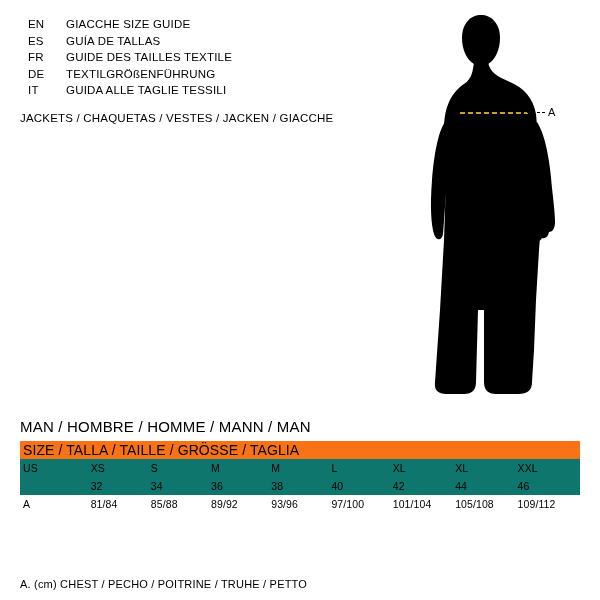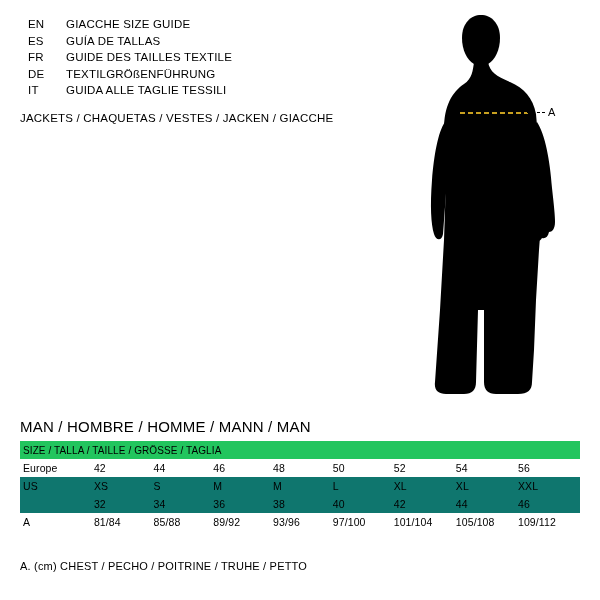--- a/index.html
+++ b/index.html
@@ -101,42 +101,42 @@
     border-collapse: collapse;
     font-size: 10.5px;
     letter-spacing: 0.1px;
   }
   table.size-table td {
     padding: 0;
     height: 18px;
     vertical-align: middle;
   }
   .row-header td {
-    background: #22c55e;
-    font-size: 10px;
+    background: #f97316;
+    font-size: 14px;
     height: 17px;
   }
   .row-shade td {
     background: #0f766e;
   }
   .row-plain td {
     background: #ffffff;
   }
   .c-label {
     width: 80px;
     padding-left: 3px !important;
   }
   .c-val {
     width: 68px;
     text-align: left;
   }
   .footnote {
     position: absolute;
     left: 20px;
-    top: 560px;
+    top: 578px;
     font-size: 11px;
     letter-spacing: 0.2px;
     white-space: nowrap;
   }
 </style>
 </head>
 <body>
 
 <div class="page">
 
@@ -194,31 +194,20 @@
   </div>
   <div class="callout-dashes"></div>
   <div class="callout-label">A</div>
 
   <div class="table-title">MAN / HOMBRE / HOMME / MANN / MAN</div>
 
   <table class="size-table">
     <tbody>
       <tr class="row-header">
         <td colspan="9" class="c-label">SIZE / TALLA / TAILLE / GRÖSSE / TAGLIA</td>
-      </tr>
-      <tr class="row-plain">
-        <td class="c-label">Europe</td>
-        <td class="c-val">42</td>
-        <td class="c-val">44</td>
-        <td class="c-val">46</td>
-        <td class="c-val">48</td>
-        <td class="c-val">50</td>
-        <td class="c-val">52</td>
-        <td class="c-val">54</td>
-        <td class="c-val">56</td>
       </tr>
       <tr class="row-shade">
         <td class="c-label">US</td>
         <td class="c-val">XS</td>
         <td class="c-val">S</td>
         <td class="c-val">M</td>
         <td class="c-val">M</td>
         <td class="c-val">L</td>
         <td class="c-val">XL</td>
         <td class="c-val">XL</td>

